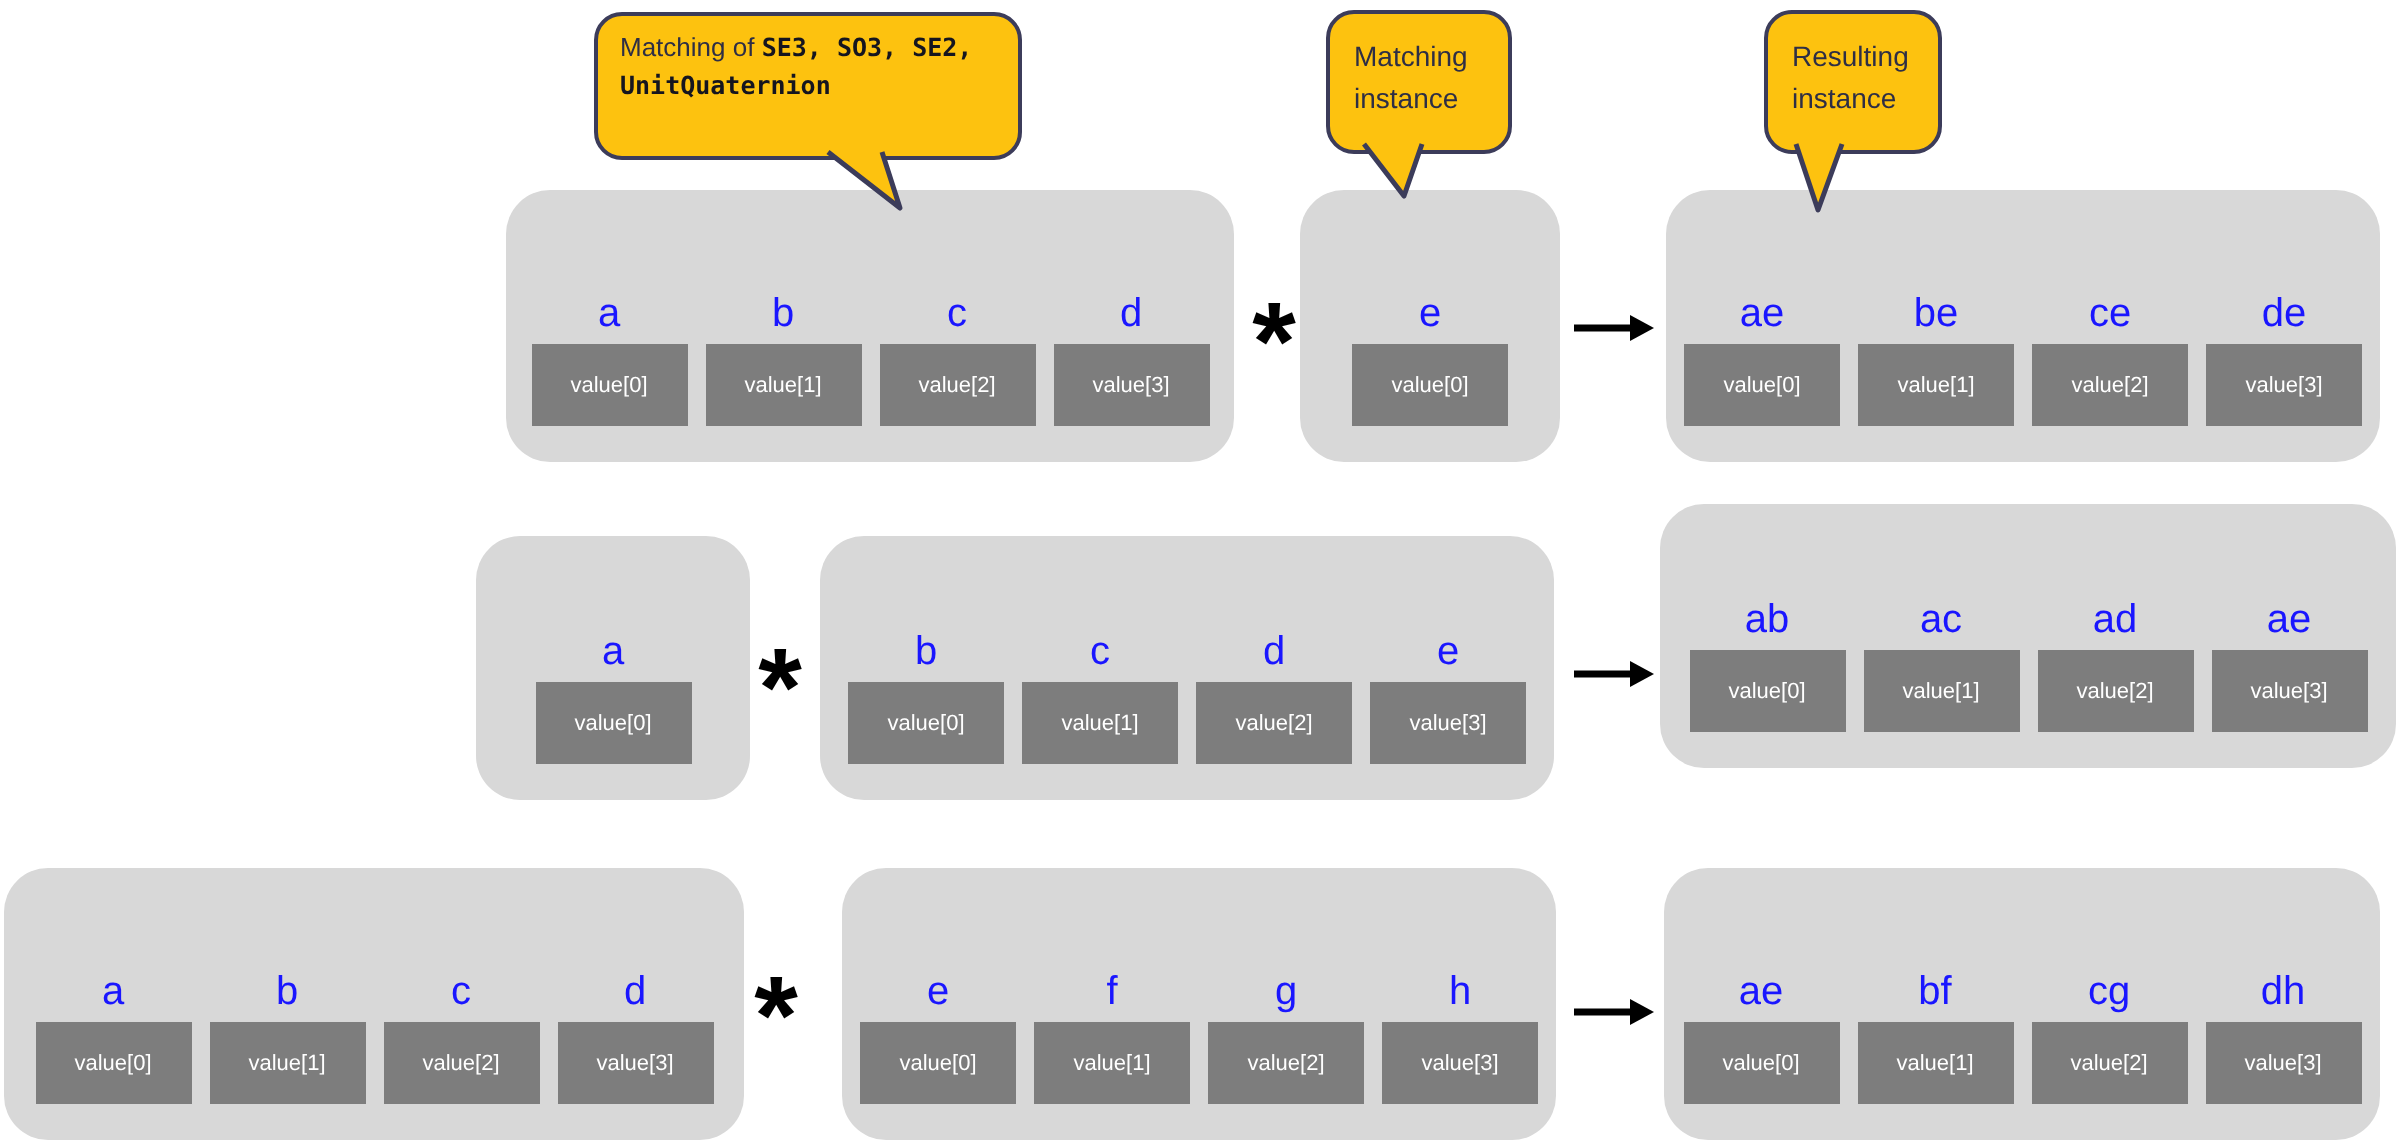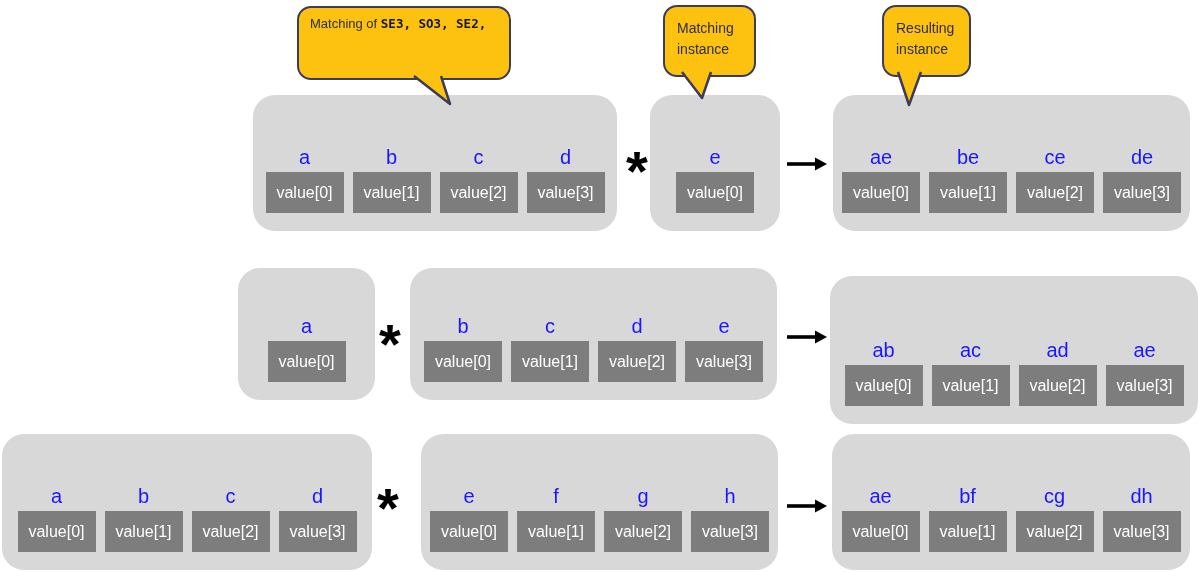--- a/index.html
+++ b/index.html
@@ -13,21 +13,21 @@
     padding-bottom:18px;box-sizing:border-box;
   }
   .cells{display:flex;gap:9px;justify-content:center;}
   .cell{display:flex;flex-direction:column;align-items:center;}
   .cell-label{
     color:var(--element-label,#1a16ff);font-size:20px;line-height:1.1;
     margin-bottom:4px;
   }
   .value-box{
     width:78px;height:41px;background:var(--value-box-bg,#7d7d7d);
-    color:var(--value-box-text,#ffffff);font-size:16px;
+    color:var(--value-box-text,#ffffff);font-size:11px;
     display:flex;align-items:center;justify-content:center;white-space:nowrap;
   }
   .star{
     position:absolute;transform:translateX(-50%);
     font-size:56px;font-weight:700;line-height:1;color:var(--operator-color,#000);
   }
   .arrow{position:absolute;}
   .callout{
     position:absolute;background:var(--callout-bg,#fdc20f);
     border:2.5px solid var(--callout-border,#3c3c5a);border-radius:14px;
@@ -126,21 +126,21 @@
         <div class="cell">
           <div class="cell-label">e</div>
           <div class="value-box">value[3]</div>
         </div>
       </div>
     </div>
   <svg class="arrow" style="left:786px;top:328px;" width="42" height="18" viewBox="0 0 42 18">
     <line class="arrow-line" x1="1" y1="9" x2="30" y2="9"></line>
     <polygon class="arrow-head" points="29,2.5 41,9 29,15.5"></polygon>
   </svg>
-  <div class="group" style="left:830px;top:276px;width:368px;height:148px;">
+  <div class="group" style="left:830px;top:252px;width:368px;height:132px;">
       <div class="cells">
         <div class="cell">
           <div class="cell-label">ab</div>
           <div class="value-box">value[0]</div>
         </div>
         <div class="cell">
           <div class="cell-label">ac</div>
           <div class="value-box">value[1]</div>
         </div>
         <div class="cell">
@@ -215,20 +215,21 @@
         </div>
         <div class="cell">
           <div class="cell-label">dh</div>
           <div class="value-box">value[3]</div>
         </div>
       </div>
     </div>
 
   <div class="callout callout-lg" style="left:297px;top:6px;width:214px;height:74px;">
     <div><span>Matching of </span><span class="co-code">SE3, SO3, SE2,</span></div>
+    <div><span class="co-code">UnitQuaternion</span></div>
   </div>
 
   <div class="callout callout-sm" style="left:882px;top:5px;width:89px;height:72px;">Resulting instance</div>
 
   <div class="callout callout-sm" style="left:663px;top:5px;width:93px;height:72px;">Matching instance</div>
 
   <svg class="tails" viewBox="0 0 1200 572">
     <path class="tail" d="M414,76 L450,104 L441,76"></path>
     <path class="tail" d="M682,72 L702,98 L711,72"></path>
     <path class="tail" d="M898,72 L909,105 L921,72"></path>

